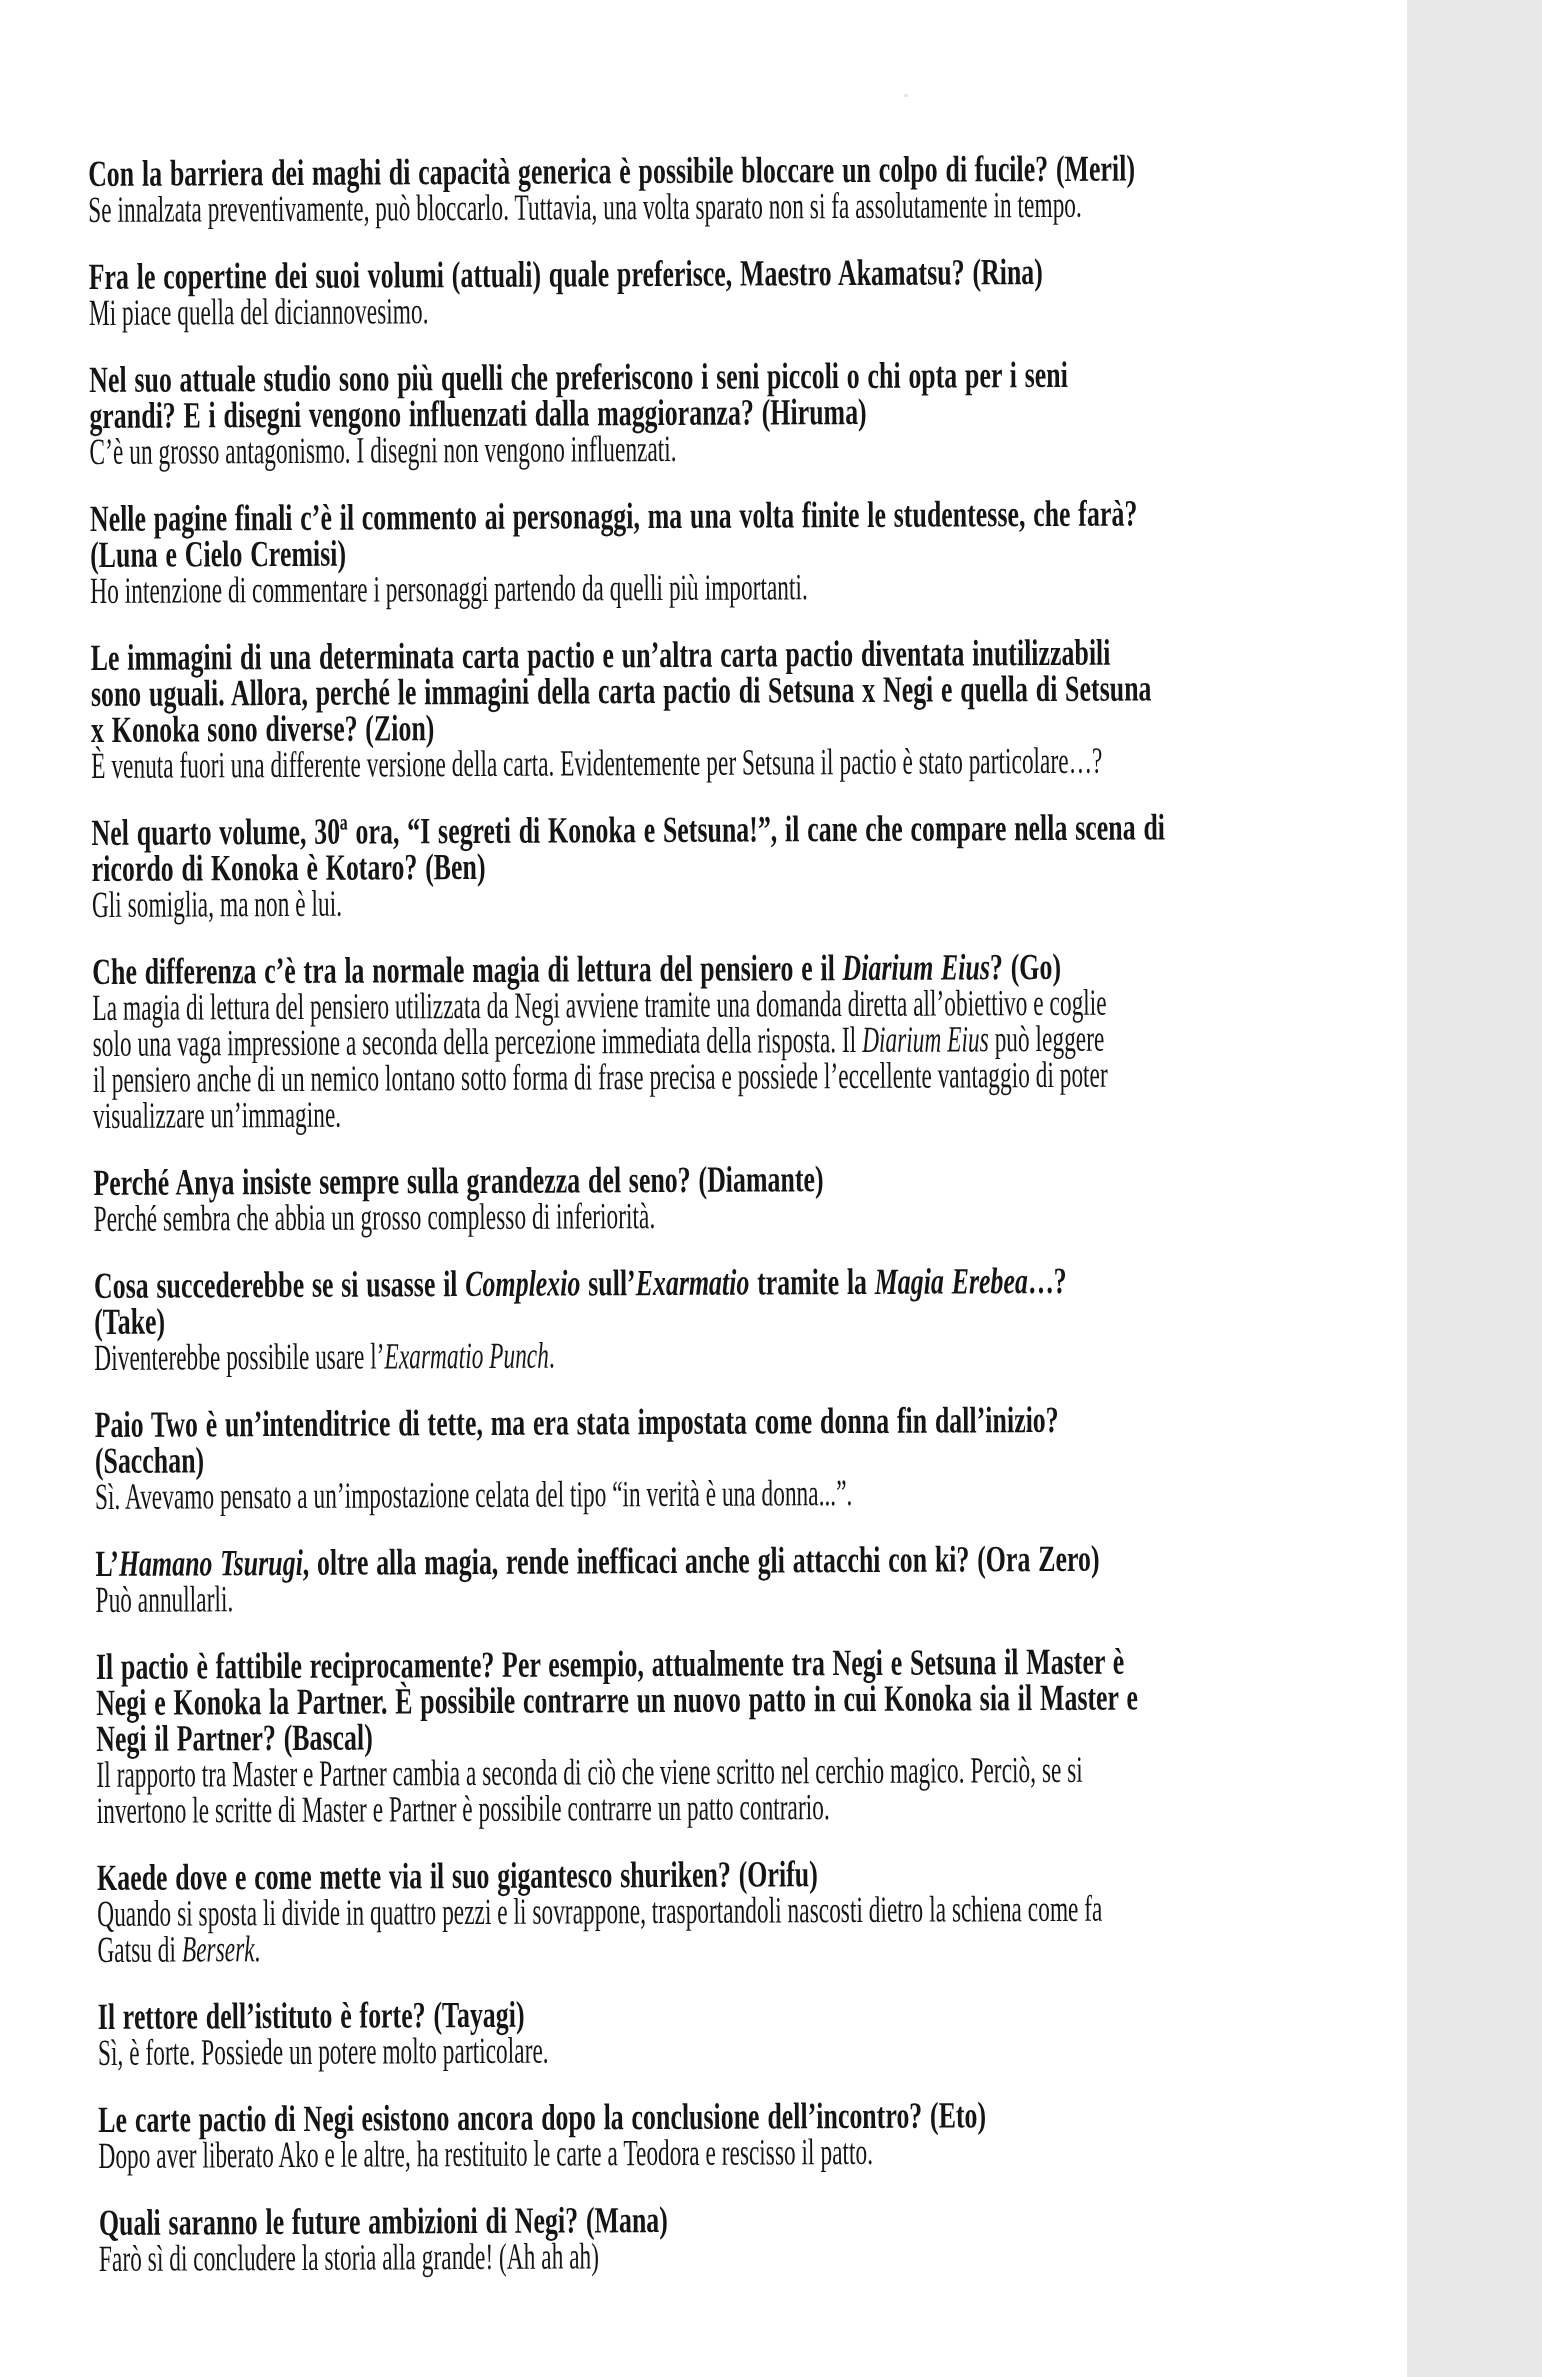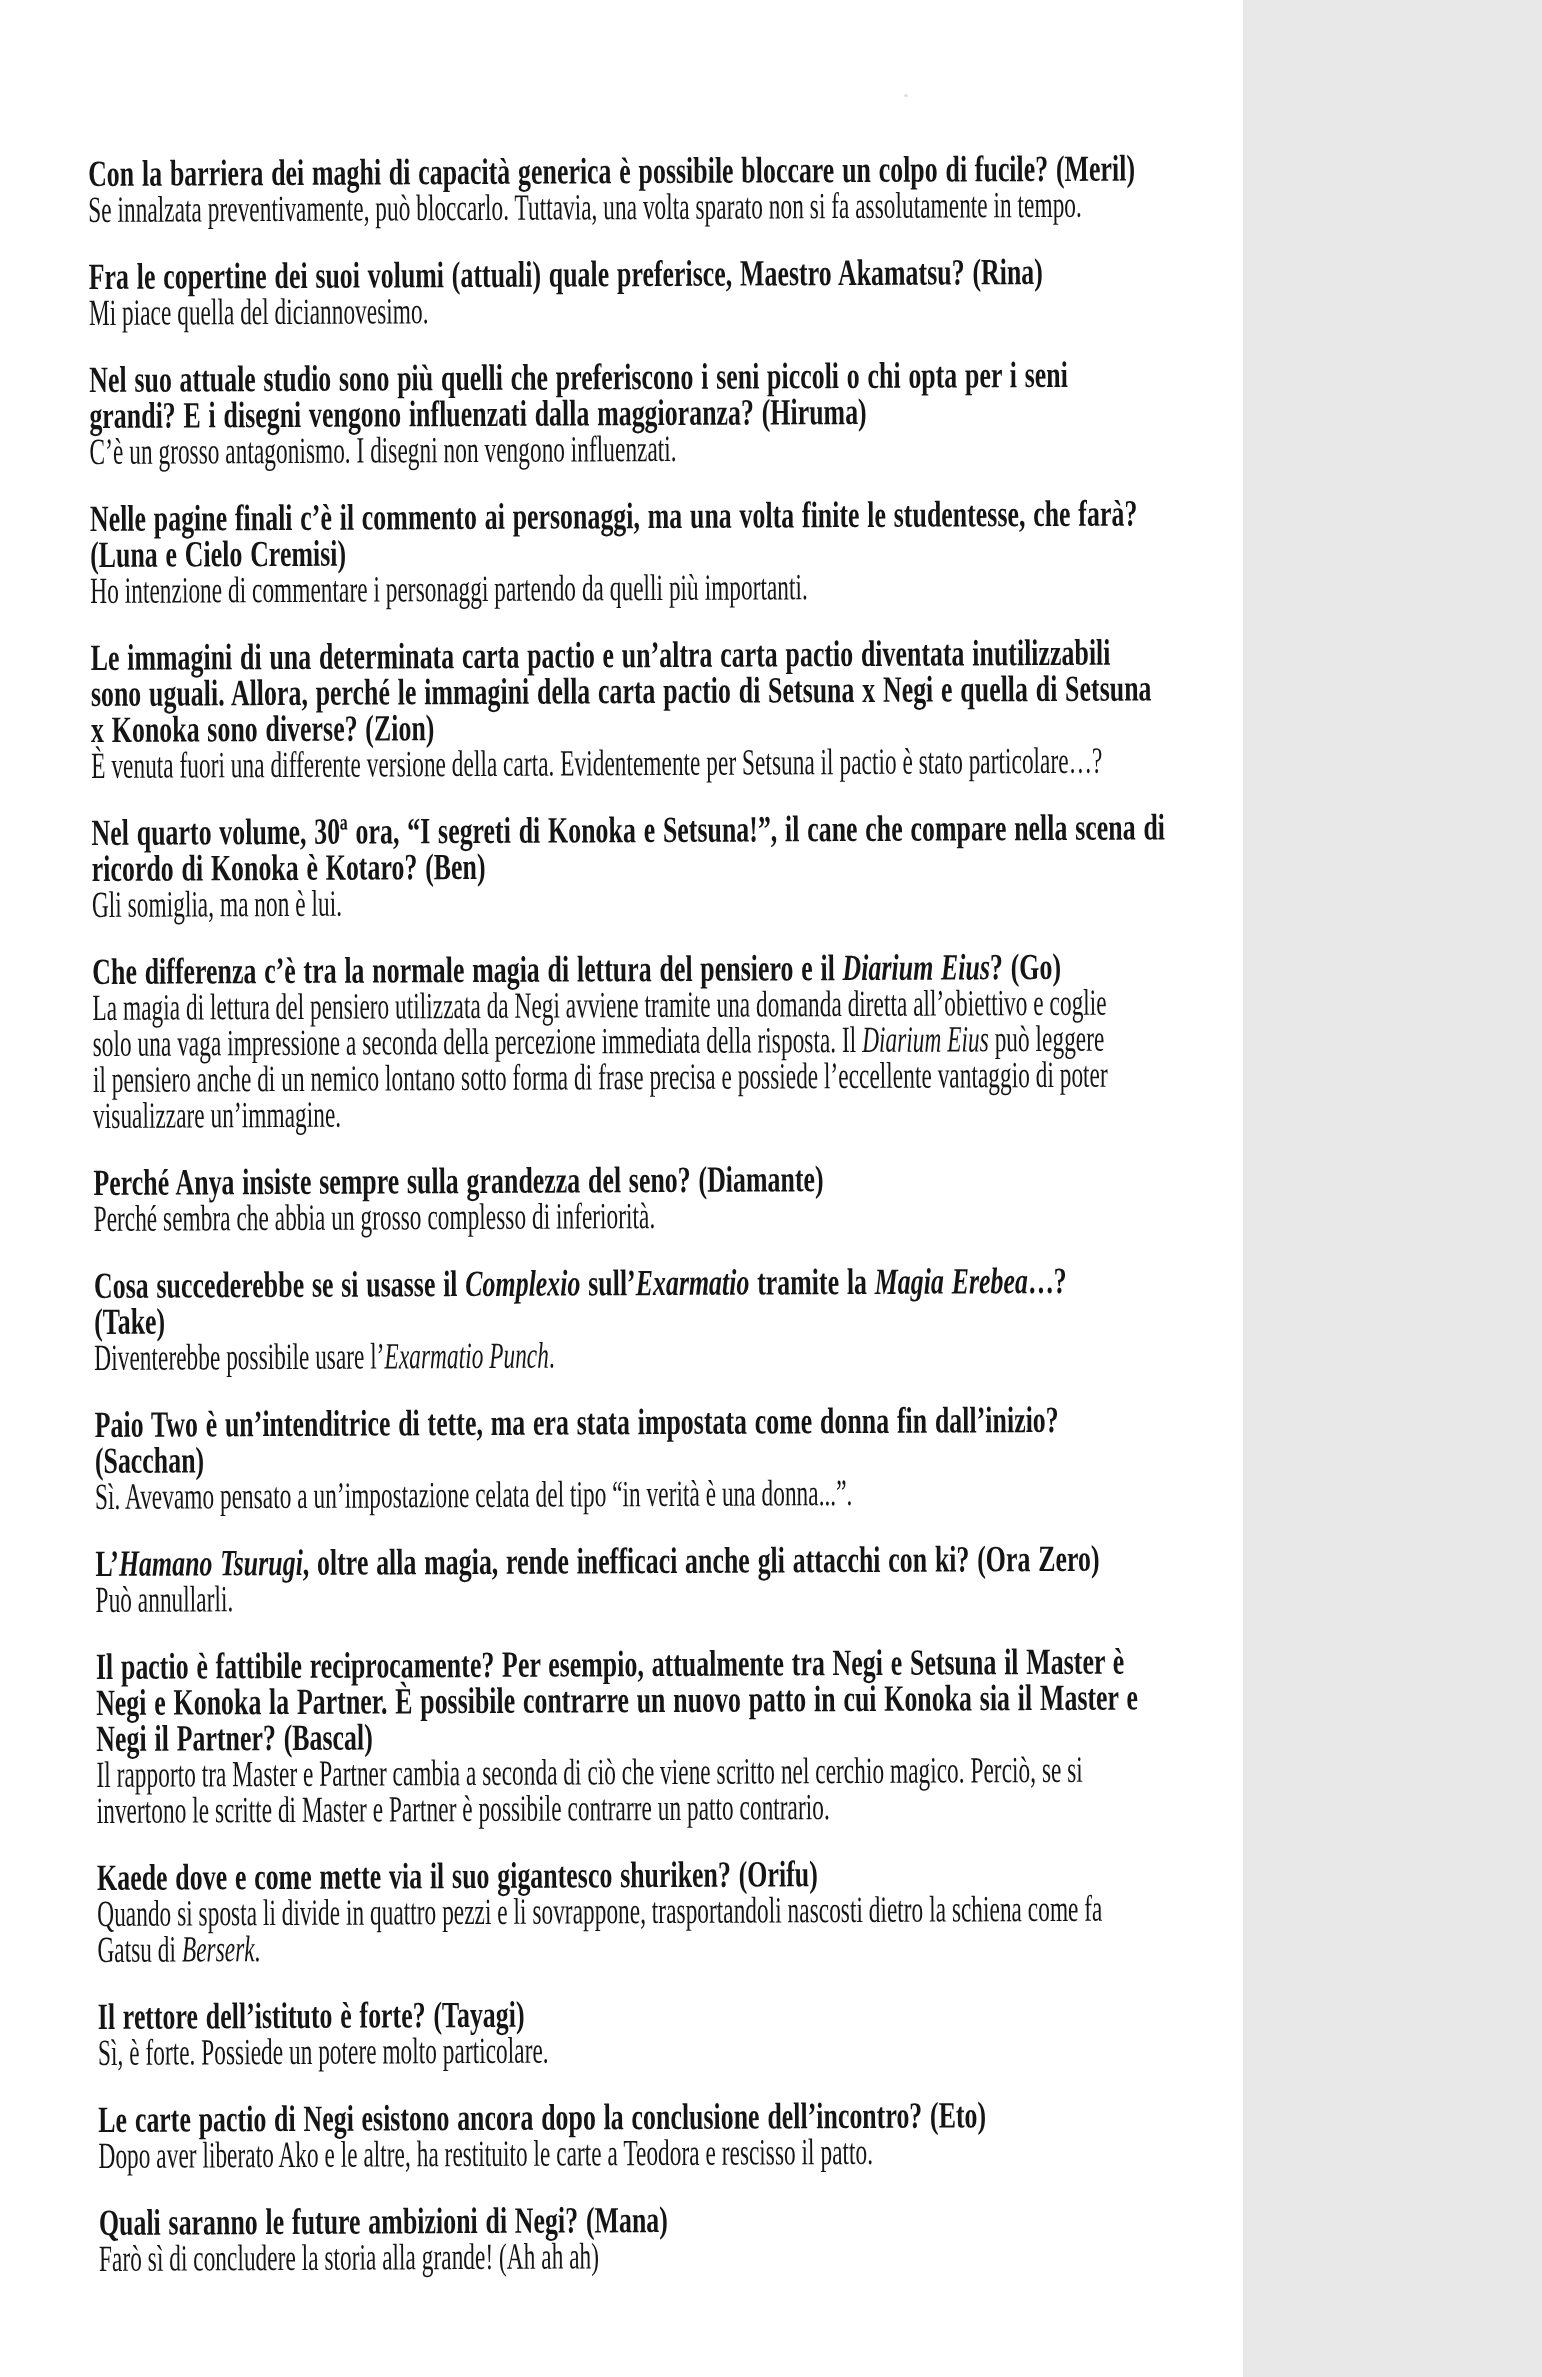--- a/index.html
+++ b/index.html
@@ -1,18 +1,18 @@
 <!DOCTYPE html>
 <html style="--paper: #ffffff; --ink: #151515;font-size:13.4px"><head>
 <meta charset="utf-8">
 <style>
   html, body { margin: 0; padding: 0; background: #e8e8e8; }
   .page {
     position: relative;
-    width: 1243px;
+    width: 1407px;
     height: 2377px;
     background: var(--paper, #ffffff);
     overflow: hidden;
   }
   .content {
     position: absolute;
     left: 88px;
     top: 156px;
     transform: rotate(-0.3deg);
     transform-origin: 0 0;

